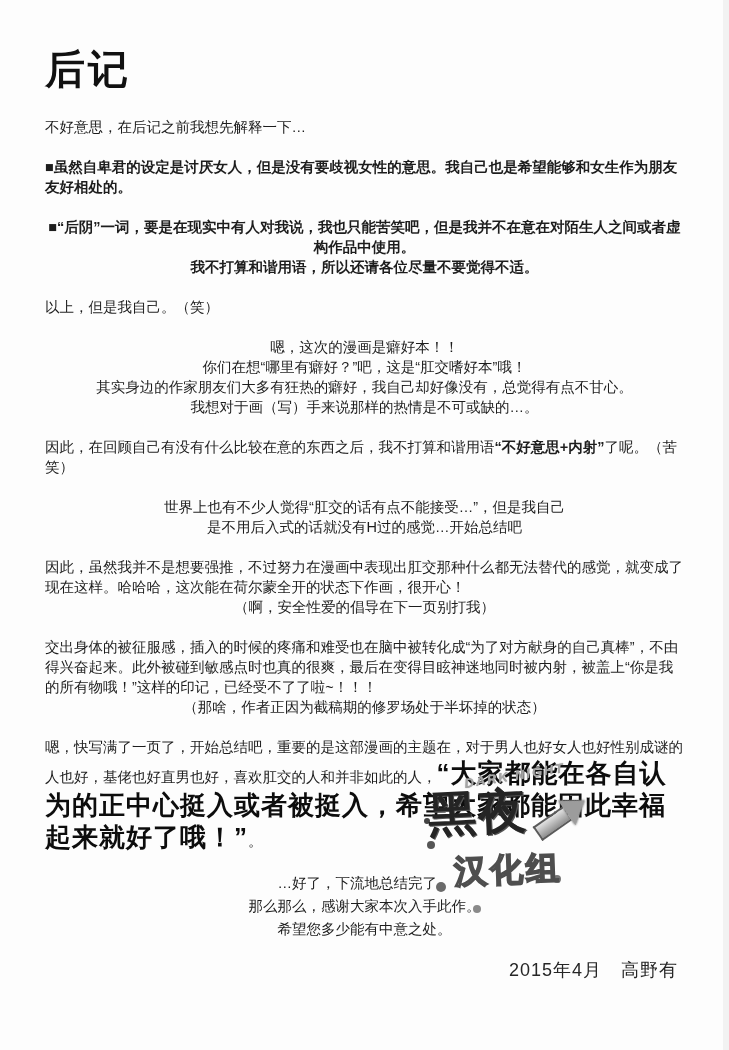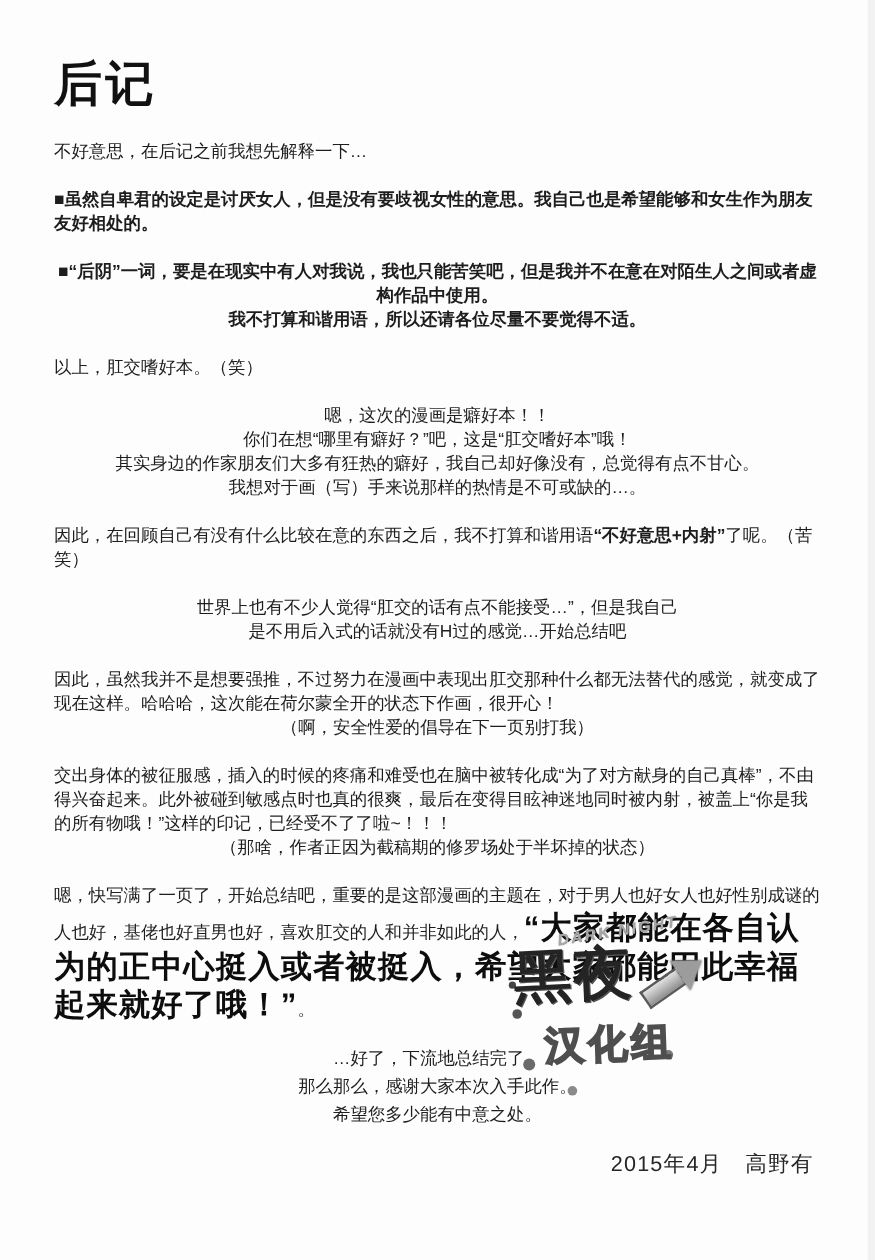--- a/index.html
+++ b/index.html
@@ -131,21 +131,21 @@
 
   <p class="body">不好意思，在后记之前我想先解释一下…</p>
 
   <p class="body bold">■虽然自卑君的设定是讨厌女人，但是没有要歧视女性的意思。我自己也是希望能够和女生作为朋友友好相处的。</p>
 
   <p class="body bold">
     <span class="line">■“后阴”一词，要是在现实中有人对我说，我也只能苦笑吧，但是我并不在意在对陌生人之间或者虚构作品中使用。</span>
     <span class="line">我不打算和谐用语，所以还请各位尽量不要觉得不适。</span>
   </p>
 
-  <p class="body">以上，肛交嗜好本。（笑）</p>
+  <p class="body">以上，但是我自己。（笑）</p>
 
   <p class="body">
     <span class="line">嗯，这次的漫画是癖好本！！</span>
     <span class="line">你们在想“哪里有癖好？”吧，这是“肛交嗜好本”哦！</span>
     <span class="line">其实身边的作家朋友们大多有狂热的癖好，我自己却好像没有，总觉得有点不甘心。</span>
     <span class="line">我想对于画（写）手来说那样的热情是不可或缺的…。</span>
   </p>
 
   <p class="body">
     <span>因此，在回顾自己有没有什么比较在意的东西之后，我不打算和谐用语</span><span class="inline-bold">“不好意思+内射”</span><span>了呢。（苦笑）</span>

